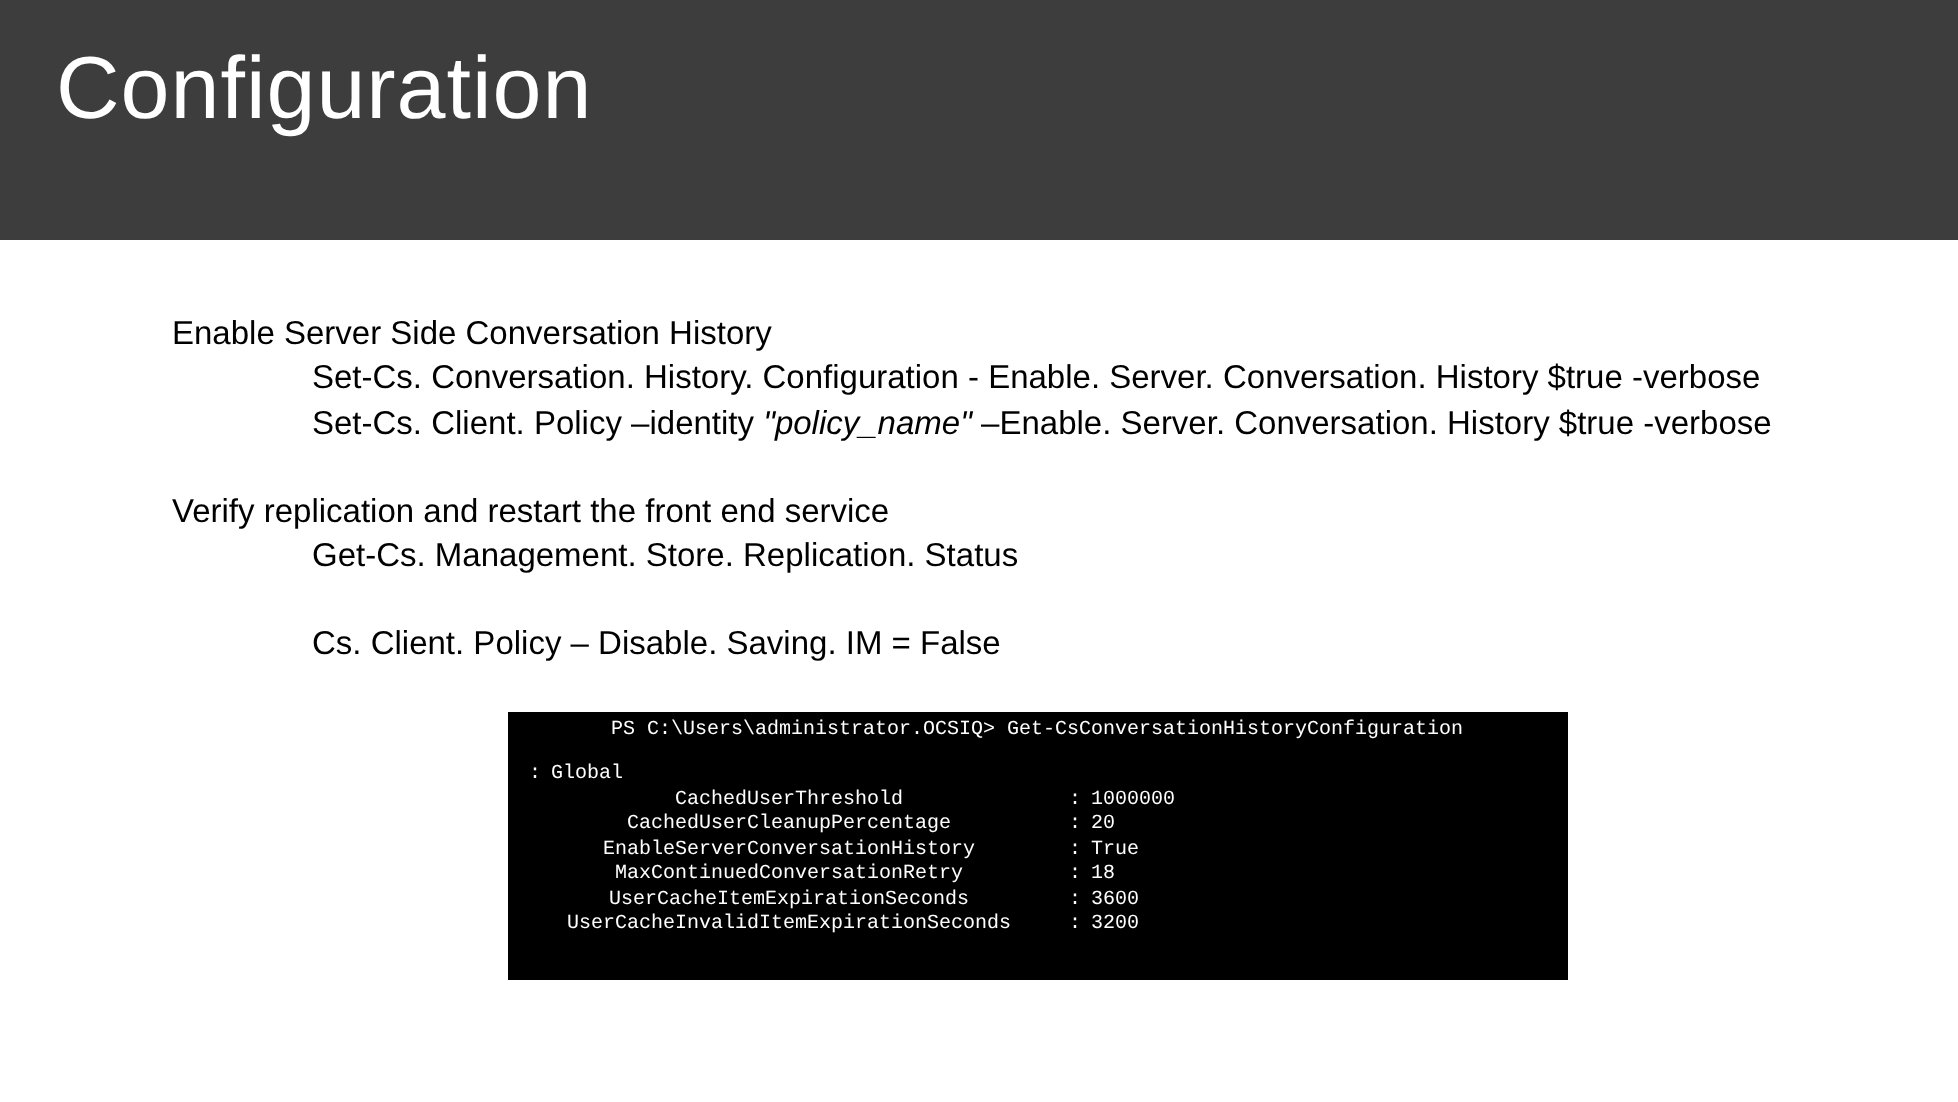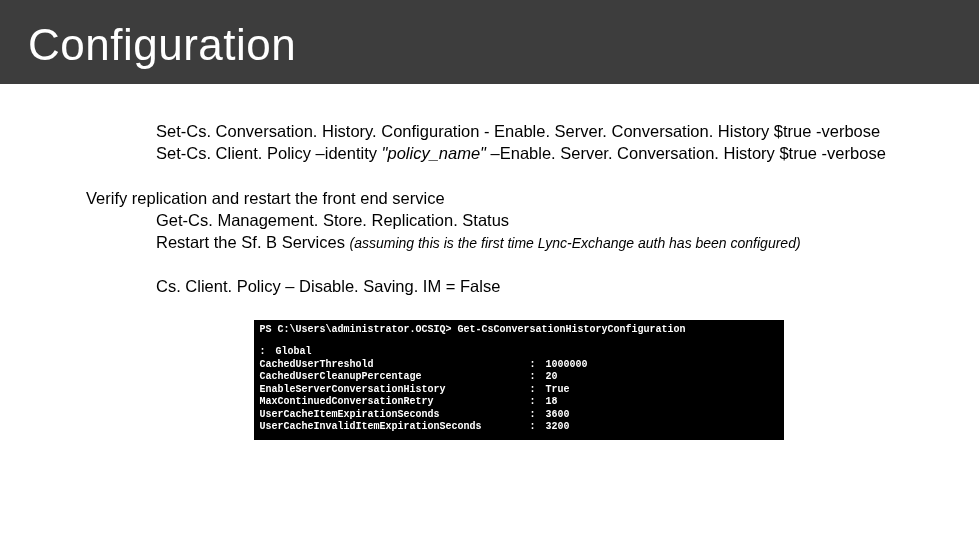--- a/index.html
+++ b/index.html
@@ -5,21 +5,21 @@
   * { margin: 0; padding: 0; box-sizing: border-box; }
   body {
     width: 979px;
     height: 551px;
     background: #fff;
     font-family: "Segoe UI", Arial, sans-serif;
     color: #000;
   }
   .header {
     background: #3d3d3d;
-    height: 84px;
+    height: 120px;
     padding: 20px 28px 0 28px;
   }
   .header h1 {
     color: #fff;
     font-weight: 300;
     font-size: 44px;
     letter-spacing: 0.5px;
   }
   .content {
     padding: 36px 28px 0 86px;
@@ -32,54 +32,51 @@
   .ital { font-style: italic; }
   .small-ital { font-style: italic; font-size: 14px; }
   .term-wrap { text-align: center; margin-top: 6px; }
   .term {
     display: inline-block;
     background: #000;
     color: #fff;
     font-family: "Courier New", monospace;
     font-size: 10px;
     line-height: 1.25;
-    text-align: left;
-    padding: 4px 6px 6px 6px;
+    text-align: center;
+    padding: 4px 6px 20px 6px;
     width: 530px;
-    font-weight: bold;
   }
   .term .prompt { white-space: pre; }
   .term .row { display: flex; }
   .term .k { width: 270px; white-space: pre; }
   .term .c { width: 16px; }
   .term .v { }
   .term .blank { height: 10px; }
 </style>
 </head>
 <body>
 
 <div class="header">
   <h1>Configuration</h1>
 </div>
 
 <div class="content">
 
   <div class="sec">
+    <div class="sec-title">Enable Server Side Conversation History</div>
     <div class="ind">Set-Cs. Conversation. History. Configuration - Enable. Server. Conversation. History $true -verbose</div>
     <div class="ind">
       <span>Set-Cs. Client. Policy –identity </span><span class="ital">"policy_name"</span><span> –Enable. Server. Conversation. History $true -verbose</span>
     </div>
   </div>
 
   <div class="sec">
     <div class="sec-title">Verify replication and restart the front end service</div>
     <div class="ind">Get-Cs. Management. Store. Replication. Status</div>
-    <div class="ind">
-      <span>Restart the Sf. B Services </span><span class="small-ital">(assuming this is the first time Lync-Exchange auth has been configured)</span>
-    </div>
   </div>
 
   <div class="sec">
     <div class="ind">Cs. Client. Policy – Disable. Saving. IM = False</div>
   </div>
 
   <div class="term-wrap">
     <div class="term" id="term"><div class="prompt">PS C:\Users\administrator.OCSIQ&gt; Get-CsConversationHistoryConfiguration</div><div class="blank"></div><div class="row">
           <div class="c">:</div>
           <div class="v">Global</div>

